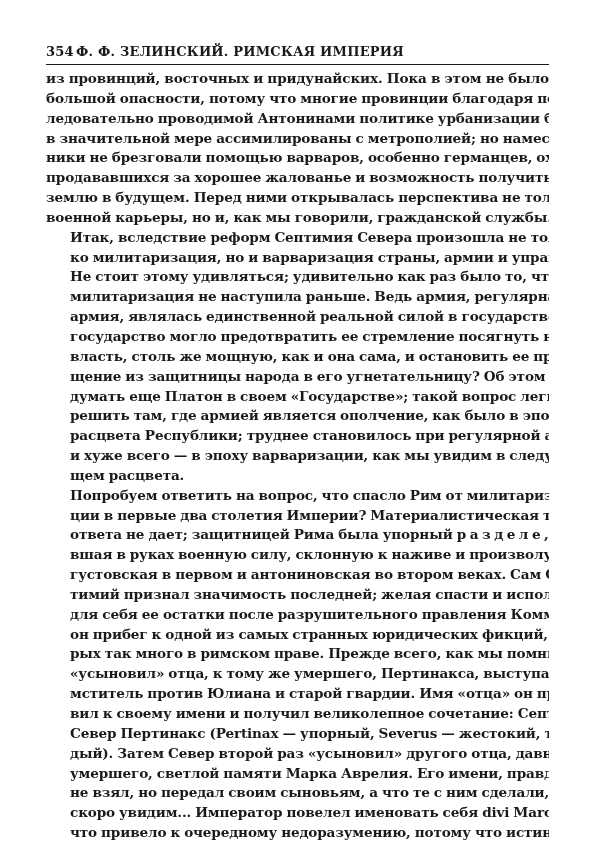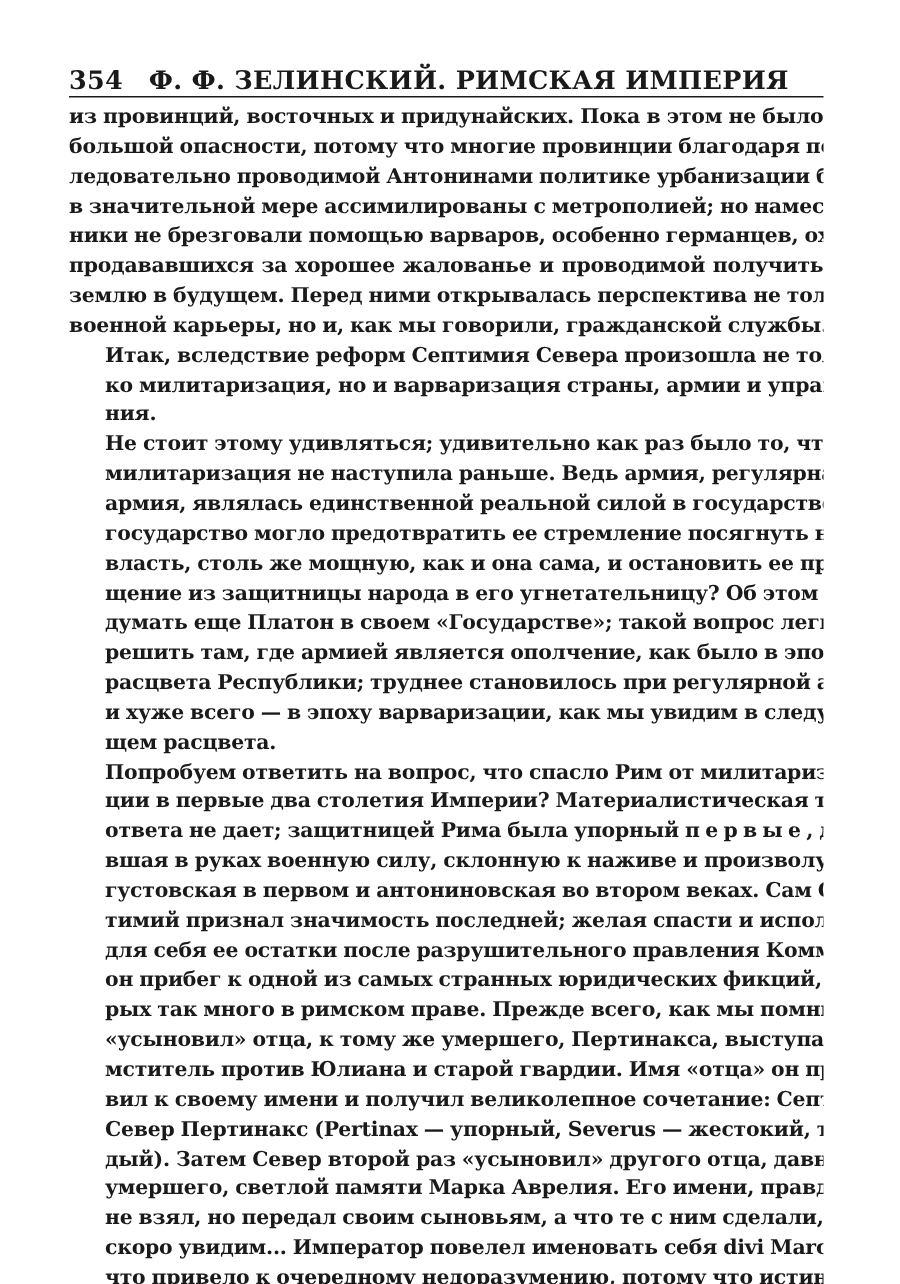--- a/index.html
+++ b/index.html
@@ -6,24 +6,24 @@
   body { width: 600px; height: 856px; position: relative; overflow: hidden; }
   .page {
     position: absolute; left: 46px; top: 0; width: 503px;
     font-family: "DejaVu Serif", serif;
     color: #1a1a1a;
   }
   .running-head {
     position: absolute; top: 43px; left: 0; width: 503px; height: 21px;
     border-bottom: 1.6px solid #1a1a1a;
     font-family: "DejaVu Serif", serif;
-    font-size: 17px; font-weight: bold; letter-spacing: 0.2px;
+    font-size: 13px; font-weight: bold; letter-spacing: 0.2px;
   }
   .page-number { position: absolute; left: 0; top: 1px; }
-  .head-title { position: absolute; left: 0; right: 0; top: 1px; text-align: center; padding-left: 30px; }
+  .head-title { position: absolute; left: 0; right: 0; top: 1px; padding-left: 30px; }
   .body-text {
     position: absolute; top: 69px; left: 0; width: 503px;
     font-family: "DejaVu Serif", serif;
     font-size: 13.6px; line-height: 19.85px; font-weight: bold;
     text-align: justify; -webkit-hyphens: manual; hyphens: manual;
     letter-spacing: -0.15px; word-spacing: -0.5px;
   }
   .body-text p { margin: 0; text-indent: 0; }
   .body-text p.indent { text-indent: 24px; }
   .line { display: block; text-align: justify; text-align-last: justify; white-space: nowrap; overflow: hidden; }
@@ -39,46 +39,45 @@
     <span class="head-title">Ф. Ф. ЗЕЛИНСКИЙ. РИМСКАЯ ИМПЕРИЯ</span>
   </div>
 
   <div class="body-text">
     <p>
       <span class="line">из провинций, восточных и придунайских. Пока в этом не было</span>
       <span class="line">большой опасности, потому что многие провинции благодаря пос-</span>
       <span class="line">ледовательно проводимой Антонинами политике урбанизации были</span>
       <span class="line">в значительной мере ассимилированы с метрополией; но намест-</span>
       <span class="line">ники не брезговали помощью варваров, особенно германцев, охотно</span>
-      <span class="line">продававшихся за хорошее жалованье и проводимой получить</span>
+      <span class="line">продававшихся за хорошее жалованье и возможность получить</span>
       <span class="line">землю в будущем. Перед ними открывалась перспектива не только</span>
       <span class="line last">военной карьеры, но и, как мы говорили, гражданской службы.</span>
     </p>
     <p class="indent">
       <span class="line" style="text-indent:24px">Итак, вследствие реформ Септимия Севера произошла не толь-</span>
       <span class="line">ко милитаризация, но и варваризация страны, армии и управле-</span>
-      <span class="line last">ния.</span>
     </p>
     <p class="indent">
       <span class="line" style="text-indent:24px">Не стоит этому удивляться; удивительно как раз было то, что</span>
       <span class="line">милитаризация не наступила раньше. Ведь армия, регулярная</span>
       <span class="line">армия, являлась единственной реальной силой в государстве; как</span>
       <span class="line">государство могло предотвратить ее стремление посягнуть на</span>
       <span class="line">власть, столь же мощную, как и она сама, и остановить ее превра-</span>
       <span class="line">щение из защитницы народа в его угнетательницу? Об этом начал</span>
       <span class="line">думать еще Платон в своем «Государстве»; такой вопрос легко</span>
       <span class="line">решить там, где армией является ополчение, как было в эпоху</span>
       <span class="line">расцвета Республики; труднее становилось при регулярной армии</span>
       <span class="line">и хуже всего — в эпоху варваризации, как мы увидим в следую-</span>
       <span class="line last">щем расцвета.</span>
     </p>
     <p class="indent">
       <span class="line" style="text-indent:24px">Попробуем ответить на вопрос, что спасло Рим от милитариза-</span>
       <span class="line">ции в первые два столетия Империи? Материалистическая теория</span>
-      <span class="line"><span>ответа не дает; защитницей Рима была упорный </span><span class="spaced">первые</span><span>, держа-</span></span>
+      <span class="line"><span>ответа не дает; защитницей Рима была упорный </span><span class="spaced">разделе</span><span>, держа-</span></span>
       <span class="line">вшая в руках военную силу, склонную к наживе и произволу: ав-</span>
       <span class="line">густовская в первом и антониновская во втором веках. Сам Сеп-</span>
       <span class="line">тимий признал значимость последней; желая спасти и использовать</span>
       <span class="line">для себя ее остатки после разрушительного правления Коммода,</span>
       <span class="line">он прибег к одной из самых странных юридических фикций, кото-</span>
       <span class="line">рых так много в римском праве. Прежде всего, как мы помним, он</span>
       <span class="line">«усыновил» отца, к тому же умершего, Пертинакса, выступая как</span>
       <span class="line">мститель против Юлиана и старой гвардии. Имя «отца» он приба-</span>
       <span class="line">вил к своему имени и получил великолепное сочетание: Септимий</span>
       <span class="line">Север Пертинакс (Pertinax — упорный, Severus — жестокий, твер-</span>

